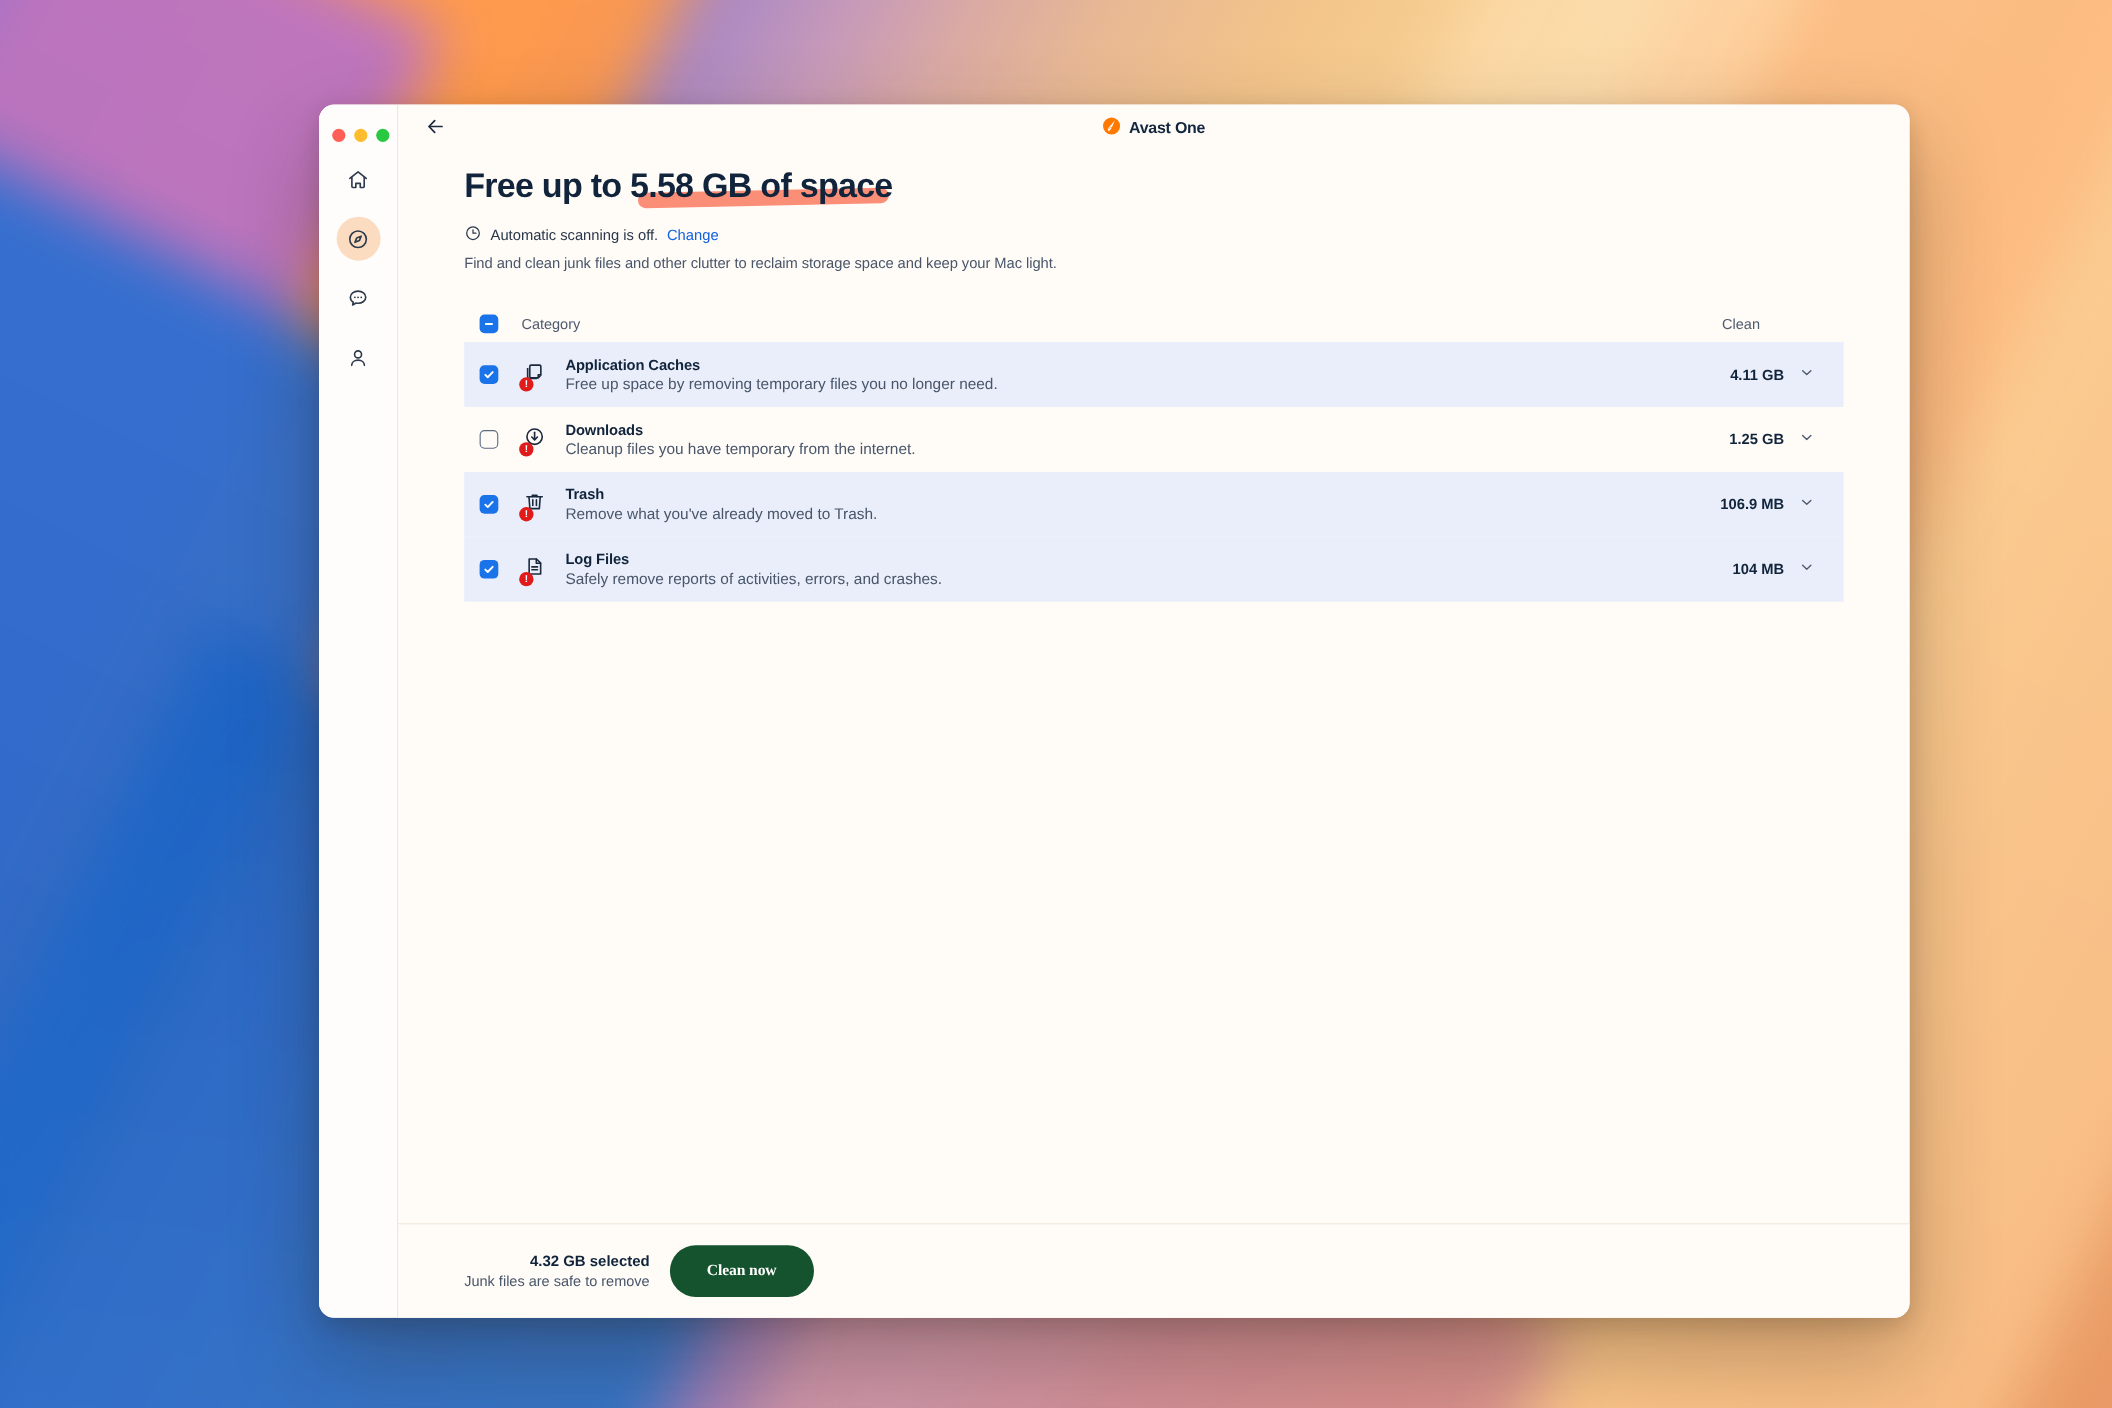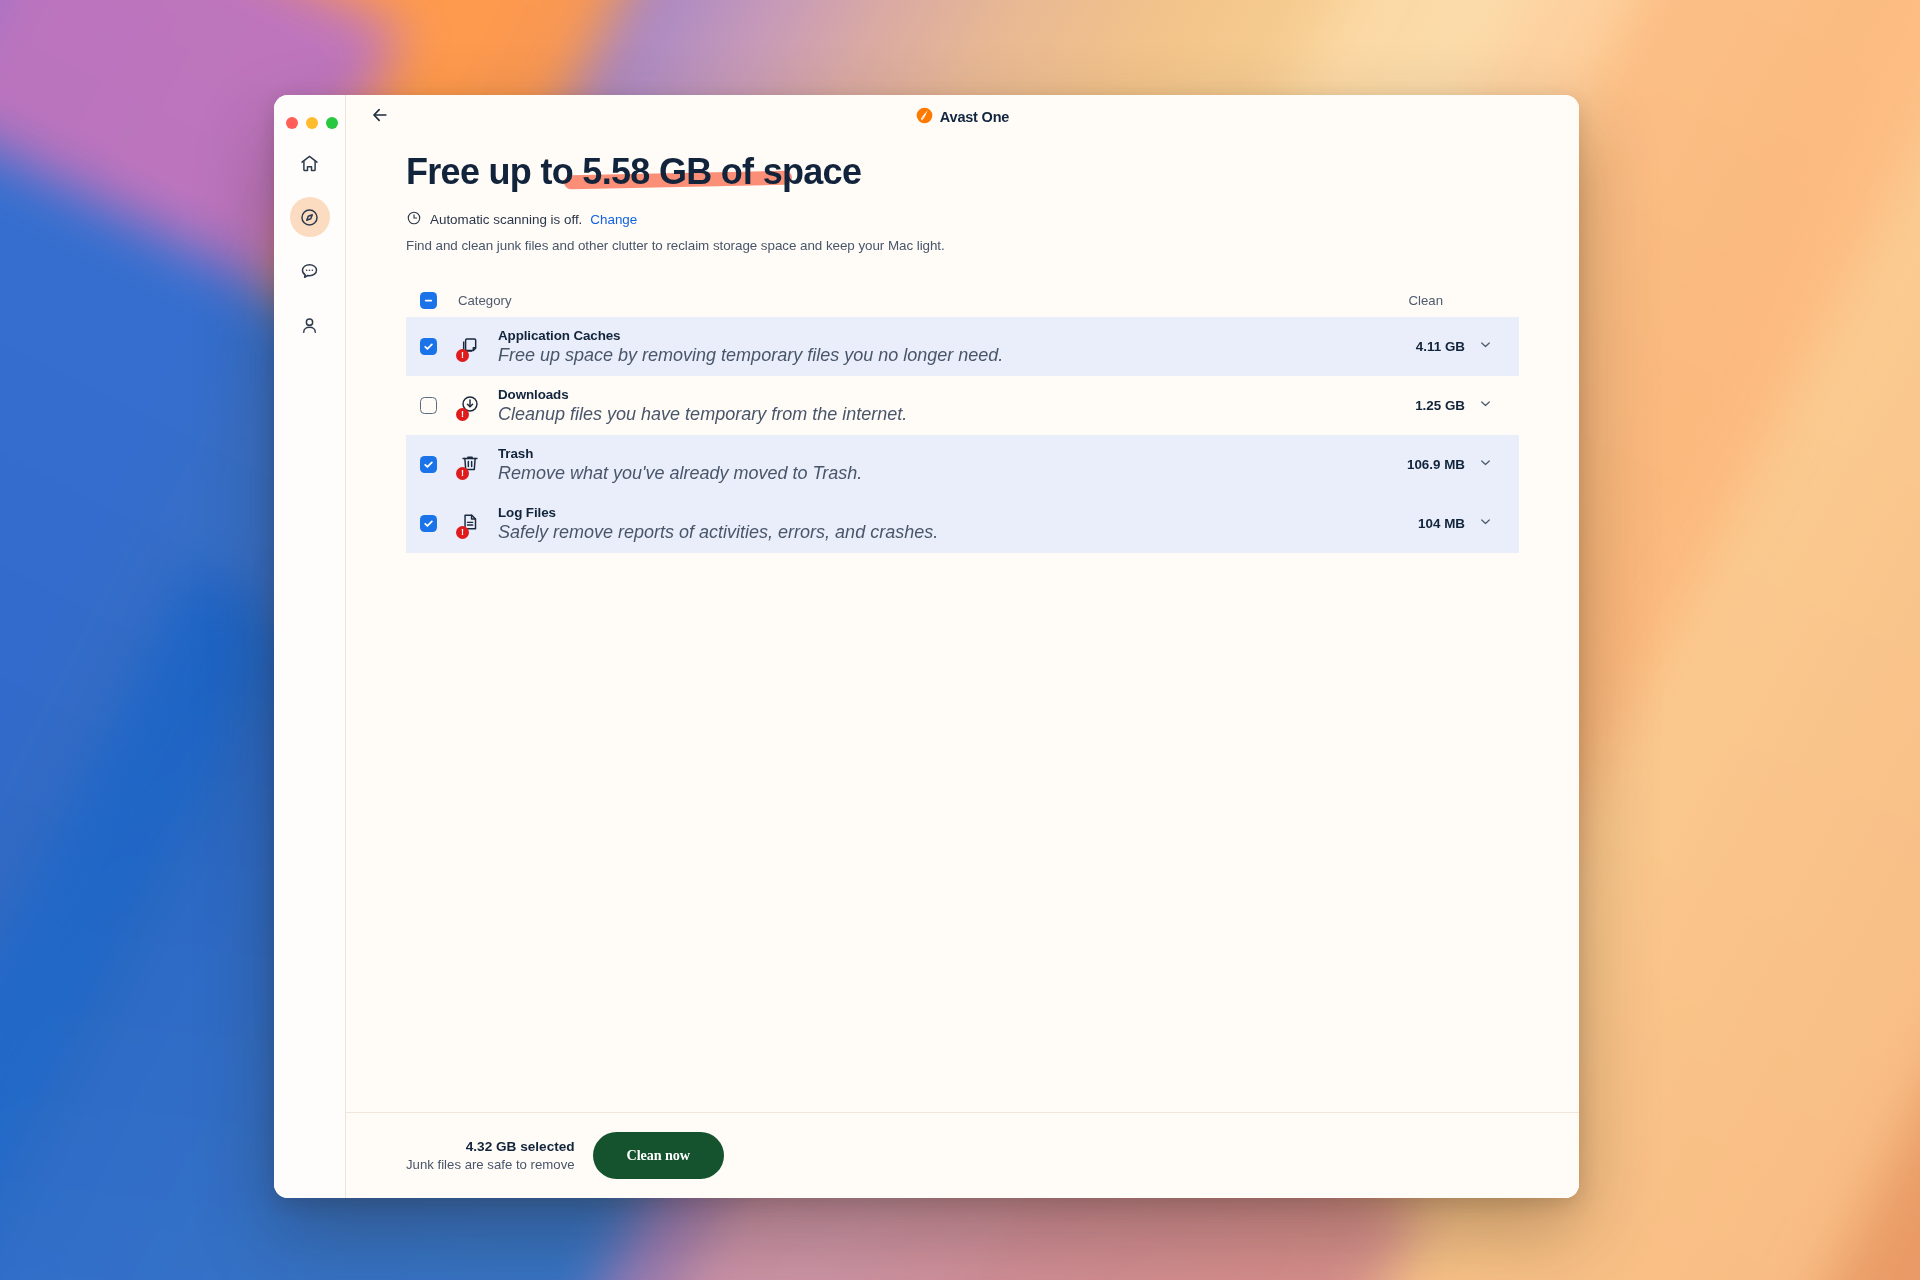--- a/index.html
+++ b/index.html
@@ -59,22 +59,22 @@
   .b8 { left:1480px; top:-420px; width:520px; height:2600px;
         background: linear-gradient(180deg,#ffd7a1,#ffc68a); transform: rotate(27deg); opacity:.65; }
   .b9 { left:560px; top:1000px; width:700px; height:900px;
         background: linear-gradient(120deg,#b07ac0,#e08a70); transform: rotate(27deg); opacity:.75; }
   .b10 { left:980px; top:-560px; width:260px; height:2600px;
         background: linear-gradient(180deg,#ffe3b8,#ffd6a0); transform: rotate(27deg); opacity:.55; }
 
   
   #app-window {
     position: absolute;
-    left: 274px; top: 95px;
-    width: 1305px; height: 1103px;
+    left: 290px; top: 95px;
+    width: 1446px; height: 1103px;
     background: #fffaf5;
     border-radius: 14px;
     box-shadow: 0 34px 80px rgba(40,25,10,.30), 0 6px 20px rgba(40,25,10,.16);
     display: flex;
     overflow: hidden;
   }
 
   
   #sidebar {
     width: 72px;
@@ -138,21 +138,21 @@
 
   #content {
     flex: 1;
     padding: 12px 60px 0 60px;
     overflow: hidden;
     min-height: 0;
   }
 
   #page-title-wrap { position: relative; display: inline-block; }
   #page-title {
-    font-size: 36px; font-weight: 700; color: #11243b;
+    font-size: 31px; font-weight: 700; color: #11243b;
     letter-spacing: -0.7px;
     position: relative; z-index: 2;
     white-space: nowrap;
   }
   #title-highlight {
     position: absolute;
     left: 158px; top: 22px;
     width: 228px; height: 14px;
     background: #fb8e76;
     border-radius: 9px;
@@ -228,23 +228,22 @@
     color: #fff; font-size: 9px; font-weight: 700;
     line-height: 1;
     font-family: "Liberation Sans", sans-serif;
   }
   .row-text { margin-left: 16px; min-width: 0; }
   .row-title {
     font-size: 13.4px; font-weight: 700; color: #11243b;
     letter-spacing: -0.1px;
   }
   .row-desc {
-    font-size: 18px; color: #49566a;
+    font-size: 14px; color: #49566a;
     margin-top: 2px;
-    font-style: italic;
   }
   .row-size {
     margin-left: auto;
     font-size: 13.4px; font-weight: 700; color: #11243b;
   }
   .row-chevron {
     width: 40px;
     display: flex; align-items: center; justify-content: center;
     cursor: pointer;
   }

